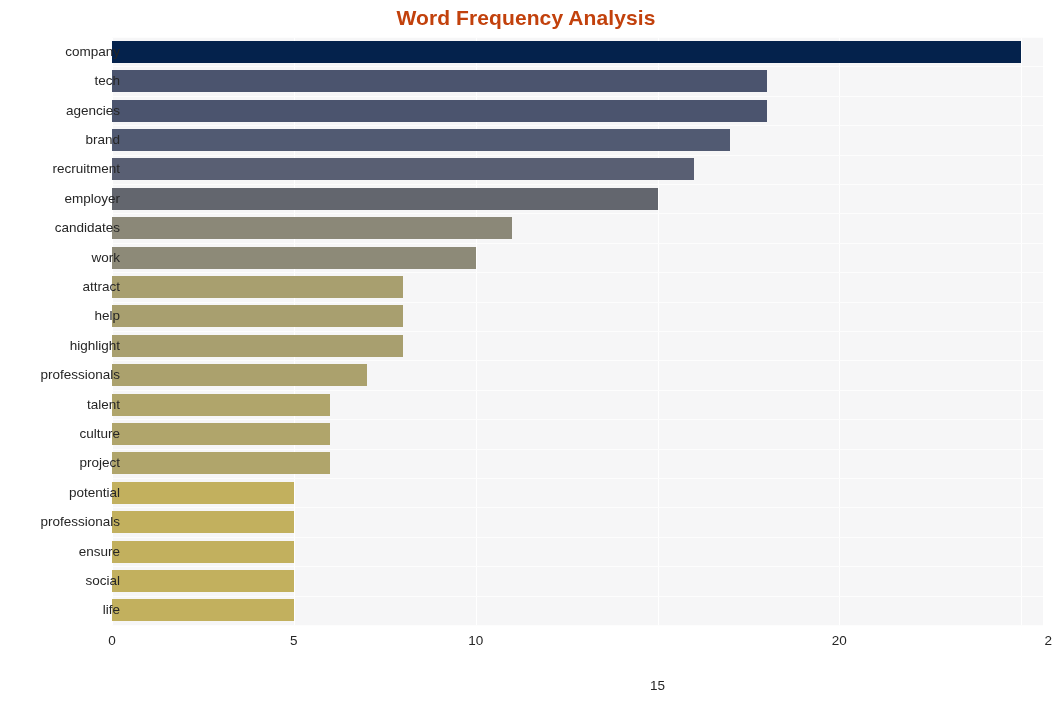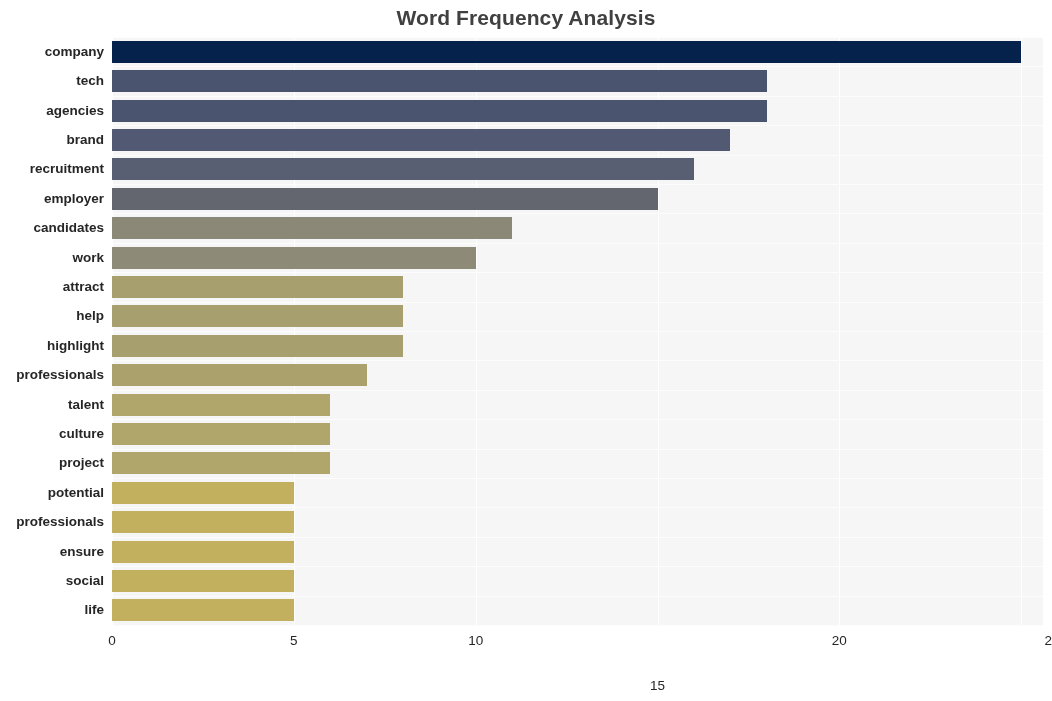--- a/index.html
+++ b/index.html
@@ -29,21 +29,21 @@
   
   #chart-title {
     position: absolute;
     left: 0;
     top: 6px;
     width: 1052px;
     text-align: center;
     font-size: 21px;
     font-weight: bold;
     letter-spacing: 0.1px;
-    color: #404040;
+    color: #c2410c;
   }
 
   
   #plot-area {
     position: absolute;
     left: 112px;
     top: 37px;
     width: 931px;
     height: 588px;
     background: #f6f6f7;
@@ -84,25 +84,24 @@
   .bar {
     position: absolute;
     left: 0;
     height: 22px;
     border: 0;
   }
 
   
   #y-axis {
     position: absolute;
-    left: 0;
+    left: 16px;
     top: 37px;
     width: 104px;
     height: 588px;
-    font-weight: bold;
   }
   .ytick-label {
     position: absolute;
     right: 0;
     width: 104px;
     text-align: right;
     font-size: 13.5px;
     color: #262626;
     line-height: 14px;
   }

